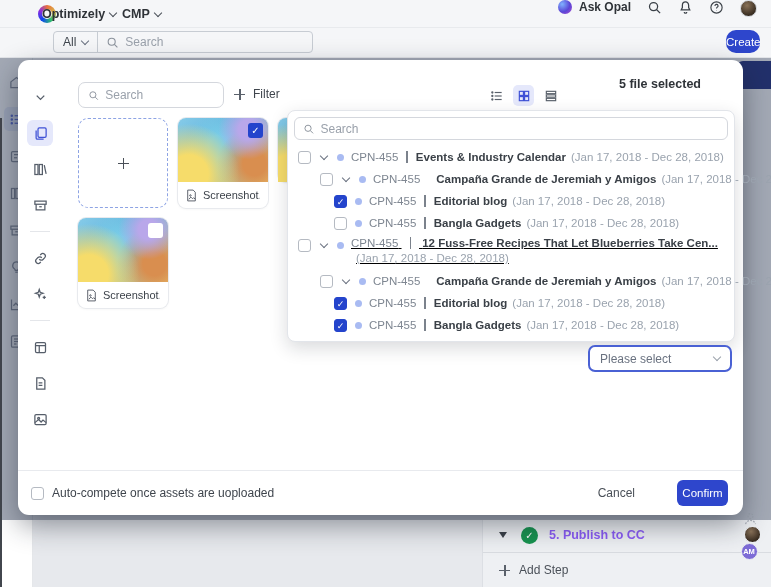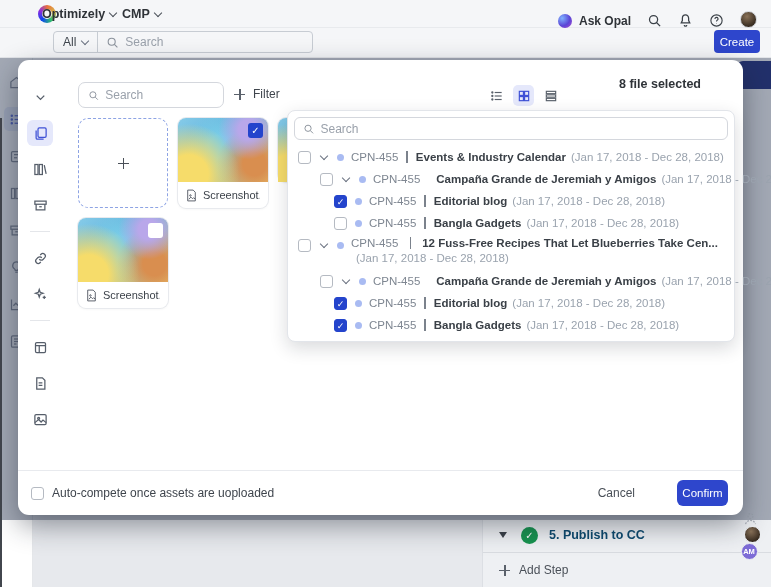--- a/index.html
+++ b/index.html
@@ -7,49 +7,49 @@
   .screen { position:relative; width:771px; height:587px; overflow:hidden; background:#fff; }
 
   
   .topbar1 { position:absolute; left:0; top:0; width:771px; height:28px; background:#f5f6f8; border-bottom:1px solid #e8eaed; z-index:4; display:flex; align-items:center; }
   .logo { position:absolute; left:38px; top:5px; width:18px; height:18px; border-radius:50%; background:conic-gradient(from 220deg,#0b46f0,#8a2be2,#e8743b,#d7b54a,#2fbf71,#0b46f0); }
   .logo::after { content:""; position:absolute; left:4px; top:4px; width:10px; height:10px; border-radius:50%; background:#f5f6f8; }
   .menu-item { display:flex; align-items:center; gap:5px; font-size:12.5px; font-weight:700; color:#2f3338; }
   .pos-opt { position:absolute; left:42px; top:7px; }
   .pos-cmp { position:absolute; left:122px; top:7px;align-items:center; }
   .chev { width:6px; height:6px; border-right:1.6px solid #4a5058; border-bottom:1.6px solid #4a5058; transform:rotate(45deg); margin-top:-3px; }
-  .topbar-right { position:absolute; right:14px; top:0; height:28px; display:flex; align-items:flex-end; gap:16px; }
+  .topbar-right { position:absolute; right:14px; top:0; height:28px; display:flex; align-items:flex-start; gap:16px; }
   .orb { width:14px; height:14px; border-radius:50%; background:radial-gradient(circle at 30% 30%, #7fb2ff, #5a46d6 55%, #b14ad0); }
   .askopal { display:flex; align-items:center; gap:7px; font-size:12px; font-weight:700; color:#2f3338; }
   .tb-icon { width:15px; height:15px; display:block; }
   .avatar-top { width:17px; height:17px; border-radius:50%; background:radial-gradient(circle at 40% 30%, #8a7258, #3a2e22 70%); border:1px solid #cfd3d9; }
 
   .topbar2 { position:absolute; left:0; top:28px; width:771px; height:30px; background:#f5f6f8; border-bottom:1px solid #e2e4e8; z-index:4; }
   .searchcombo { position:absolute; left:53px; top:3px; width:260px; height:22px; border:1px solid #c7ccd3; border-radius:4px; display:flex; align-items:center; }
   .allseg { display:flex; align-items:center; gap:6px; padding:0 9px; height:100%; border-right:1px solid #c7ccd3; font-size:12px; color:#3f454d; }
   .allseg .chev { border-color:#6a7280; }
   .combo-input { flex:1; display:flex; align-items:center; gap:6px; padding:0 8px; }
   .combo-input input { border:none; outline:none; background:transparent; font-size:12px; color:#3f454d; width:150px; font-family:inherit; }
   .combo-input input::placeholder { color:#9aa1ab; }
-  .create-btn { position:absolute; right:11px; top:2px; width:46px; height:23px; background:#2e46cc; border:none; border-radius:4px; color:#fff; font-size:11.5px; font-family:inherit; }
+  .create-btn { position:absolute; right:11px; top:2px; width:34px; height:23px; background:#2e46cc; border:none; border-radius:10px; color:#fff; font-size:11.5px; font-family:inherit; }
 
   
   .app-sidebar { position:absolute; left:0; top:58px; width:33px; height:529px; background:#fff; border-right:1px solid #e5e7ea; z-index:1; display:flex; flex-direction:column; align-items:center; padding-top:12px; gap:13px; }
   .side-ic { width:24px; height:24px; display:flex; align-items:center; justify-content:center; border-radius:5px; color:#6a7280; }
   .side-ic svg { width:15px; height:15px; }
   .side-ic.active { background:#e2e8fb; color:#2e46cc; }
   .darkstrip { position:absolute; left:0; top:118px; width:2px; height:469px; background:#42464d; z-index:8; }
 
   
   .bottomband { position:absolute; left:33px; top:520px; width:738px; height:67px; background:#e7e9ed; z-index:6; }
   .publish-panel { position:absolute; left:449px; top:0; width:289px; height:67px; background:#eef0f3; border-left:1px solid #dcdfe4; }
   .pub-header { display:flex; align-items:center; height:30px; padding:0 10px 0 16px; }
   .tri-down { width:0; height:0; border-left:4.5px solid transparent; border-right:4.5px solid transparent; border-top:6px solid #3a4047; }
   .green-check { width:17px; height:17px; border-radius:50%; background:#17934f; color:#fff; font-size:10px; display:flex; align-items:center; justify-content:center; margin-left:14px; }
-  .pub-title { margin-left:11px; font-size:12.5px; font-weight:700; color:#0c4a6e; }
+  .pub-title { margin-left:11px; font-size:12.5px; font-weight:700; color:#8b5cf6; }
   .pub-avatars { margin-left:auto; display:flex; align-items:center;flex-direction:column; }
   .ghost-ic { width:15px; height:15px; color:#9aa1ab; opacity:.8; }
   .av-photo { width:17px; height:17px; border-radius:50%; background:radial-gradient(circle at 40% 30%, #8a7258, #3a2e22 70%); border:1.5px solid #eef0f3; margin-left:4px; }
   .av-init { width:17px; height:17px; border-radius:50%; background:#7d6bd6; color:#fff; font-size:7.5px; font-weight:700; display:flex; align-items:center; justify-content:center; border:1.5px solid #eef0f3; margin-left:-3px; }
   .pub-div { height:1px; background:#d9dce1; margin:2px 0 0 0; }
   .addstep { display:flex; align-items:center; gap:9px; padding:10px 0 0 16px; font-size:12px; color:#4a5058; }
   .plus-ic { position:relative; width:11px; height:11px; }
   .plus-ic::before, .plus-ic::after { content:""; position:absolute; background:#5a616b; }
   .plus-ic::before { left:5px; top:0; width:1.5px; height:11px; }
   .plus-ic::after { left:0; top:5px; width:11px; height:1.5px; }
@@ -95,21 +95,21 @@
   .card-label svg { width:11px; height:13px; flex:none; color:#5a616b; }
   .card-label span { white-space:nowrap; overflow:hidden; }
 
   
   .dropdown { position:absolute; left:269px; top:50px; width:448px; height:232px; background:#fff; border:1px solid #e2e5ea; border-radius:8px; box-shadow:0 6px 18px rgba(20,25,40,.16); padding:6px; }
   .dd-search { display:flex; align-items:center; gap:6px; height:23px; border:1px solid #d4d7dd; border-radius:6px; padding:0 8px; margin-bottom:6px; }
   .tree-row { display:flex; align-items:center; height:22px; font-size:11.5px; white-space:nowrap; }
   .tree-row.lvl0 { padding-left:4px; }
   .tree-row.lvl1 { padding-left:26px; }
   .tree-row.lvl2 { padding-left:40px; }
-  .tree-row.wrap { height:36px; align-items:flex-start; }
+  .tree-row.wrap { height:36px; align-items:flex-start;text-decoration:underline; }
   .cb { flex:none; width:13px; height:13px; border:1px solid #b5bac2; border-radius:3px; background:#fff; }
   .cb.checked { background:#2444cc; border-color:#2444cc; color:#fff; font-size:9px; line-height:13px; text-align:center; }
   .cb.checked::after { content:"✓"; }
   .tchev { flex:none; width:6px; height:6px; border-right:1.5px solid #6a7280; border-bottom:1.5px solid #6a7280; transform:rotate(45deg); margin:-3px 0 0 10px; }
   .dot { flex:none; width:7px; height:7px; border-radius:50%; background:#a9bbf2; margin-left:10px; }
   .leaf .dot { margin-left:8px; }
   .code { color:#7e8691; margin-left:7px; }
   .pipe { display:inline-block; width:1.5px; height:12px; background:#7b828c; margin:0 8px; vertical-align:-2px; }
   .title { color:#3a4047; font-weight:700;text-align:center; }
   .dates { color:#9aa3ae; margin-left:5px; }
@@ -362,21 +362,21 @@
           </svg>
         </div>
       <div class="vt">
           <svg width="14" height="14" viewBox="0 0 24 24" fill="none" stroke="currentColor" stroke-width="2">
             <rect x="4" y="4" width="16" height="4"></rect>
             <rect x="4" y="10" width="16" height="4"></rect>
             <rect x="4" y="16" width="16" height="4"></rect>
           </svg>
         </div>
     </div>
-    <div class="selected-count">8 file selected</div>
+    <div class="selected-count">5 file selected</div>
 
     <div class="grid">
       <div class="upload-tile">
         <span class="plus-ic"></span>
       </div>
       <div class="card c3">
         <div class="thumb"></div>
       </div>
       <div class="card c2">
         <div class="thumb">
@@ -487,20 +487,24 @@
       <div class="tree-row lvl2 leaf">
         <span class="cb checked"></span>
         <span class="dot"></span>
         <span class="code">CPN-455</span>
         <span class="pipe"></span>
         <span class="title">Bangla Gadgets</span>
         <span class="dates">(Jan 17, 2018 - Dec 28, 2018)</span>
       </div>
     </div>
 
+    <div class="select-box">
+      <span>Please select</span>
+      <span class="chev"></span>
+    </div>
 
     <div class="modal-footer">
       <div class="foot-check">
         <span class="cb"></span>
         <span>Auto-compete once assets are uoploaded</span>
       </div>
       <button class="cancel-btn">Cancel</button>
       <button class="confirm-btn">Confirm</button>
     </div>
   </div>

